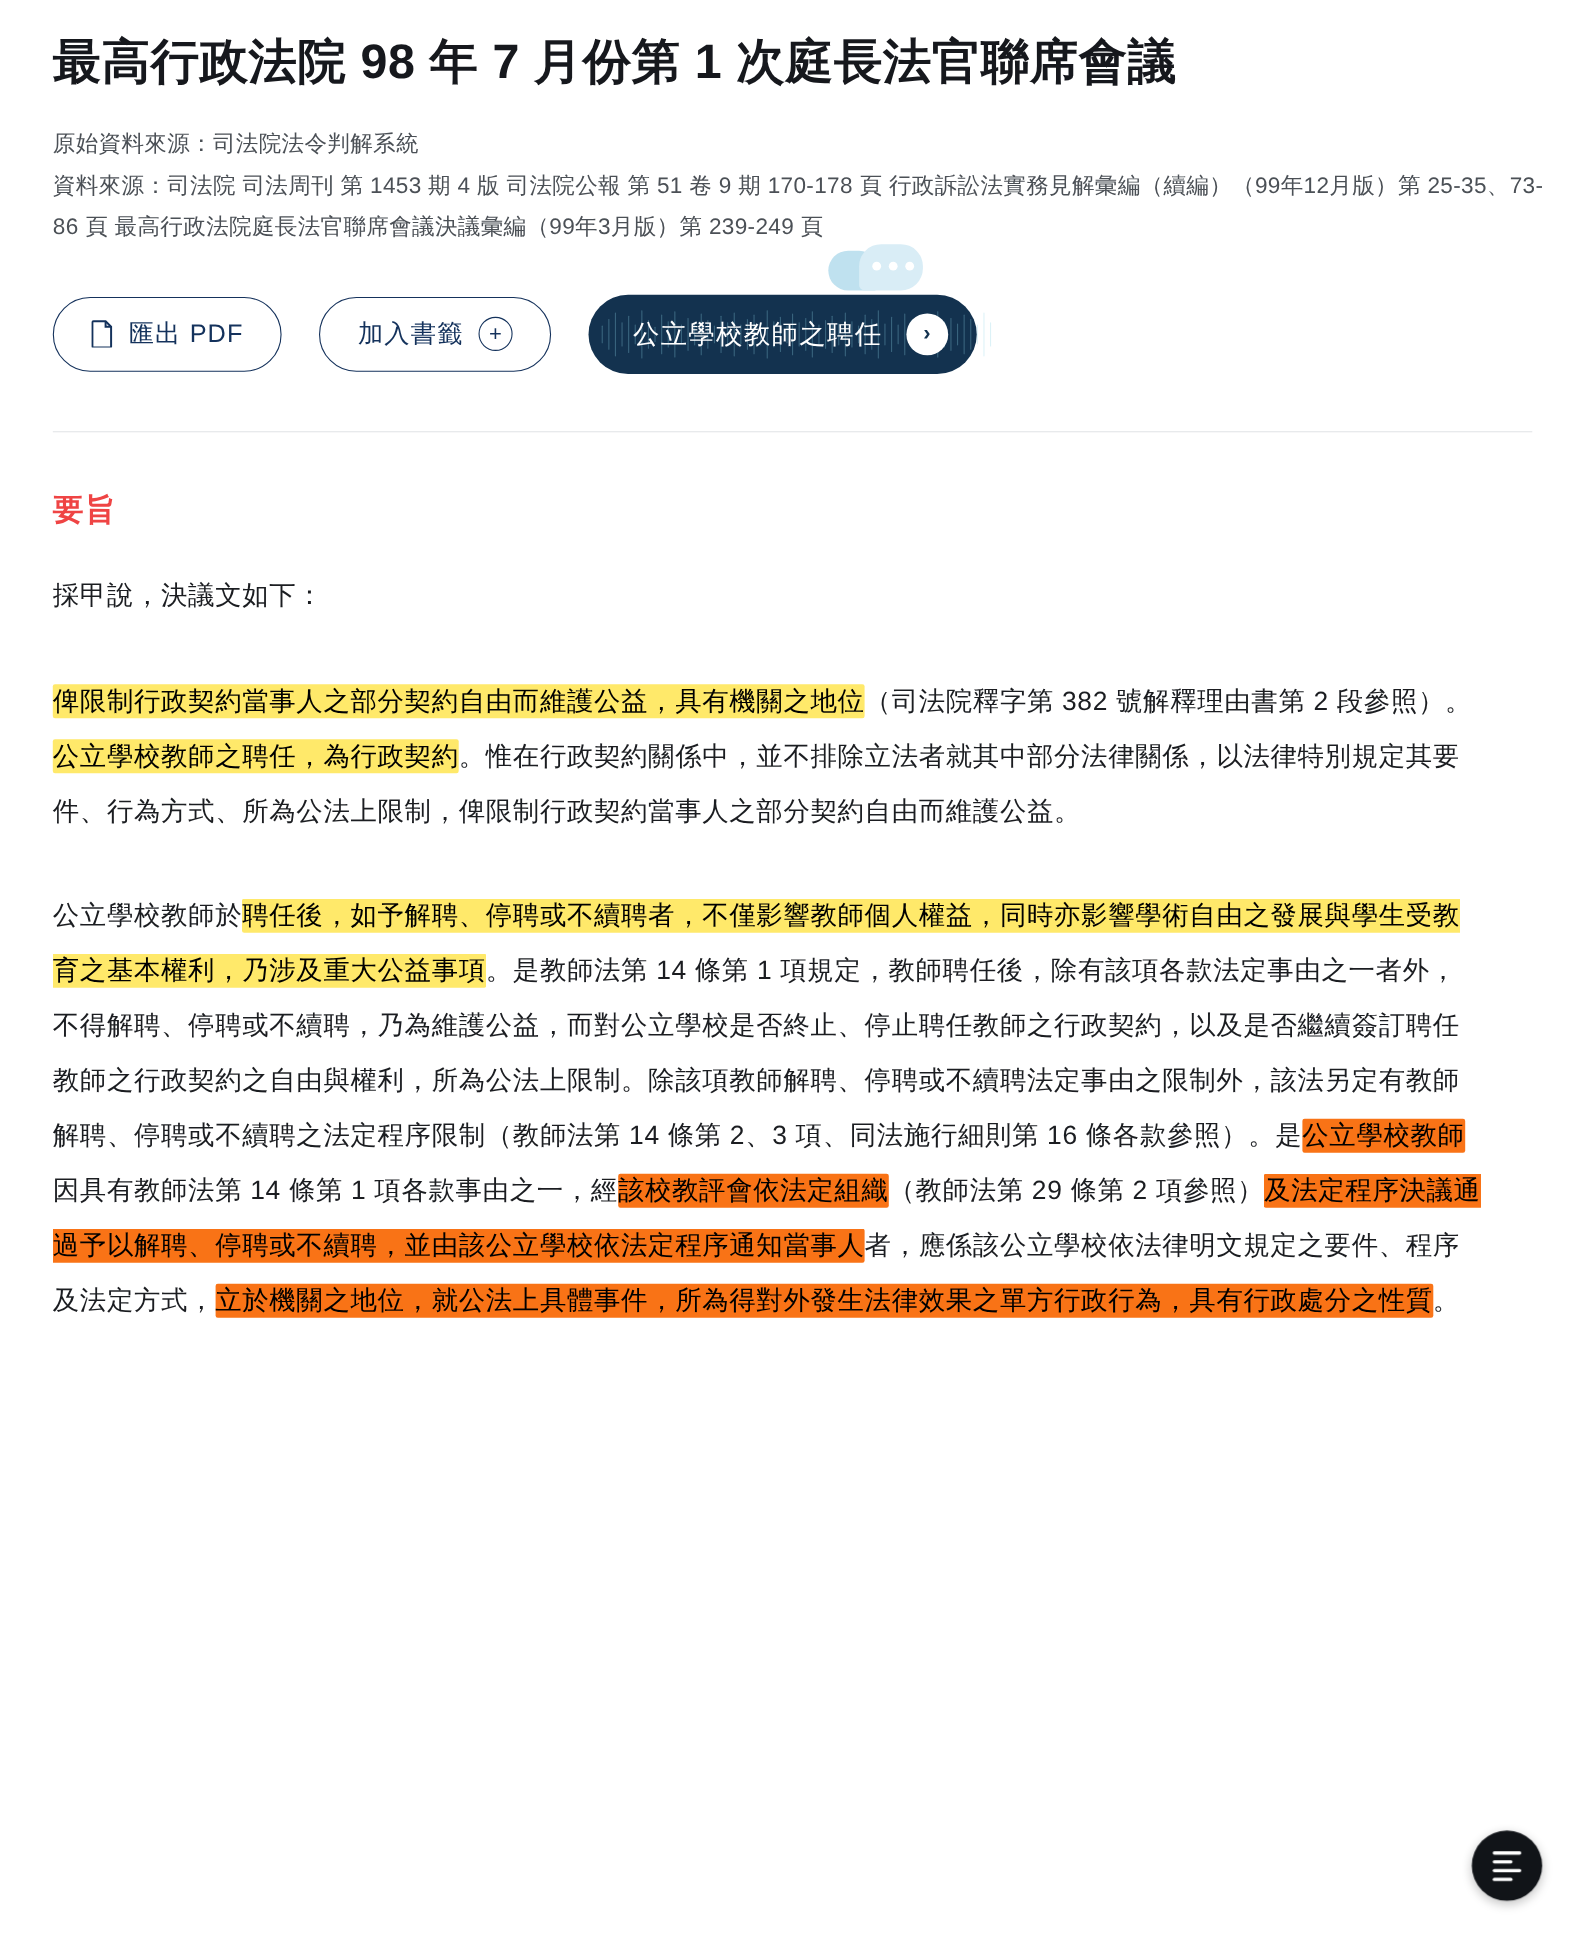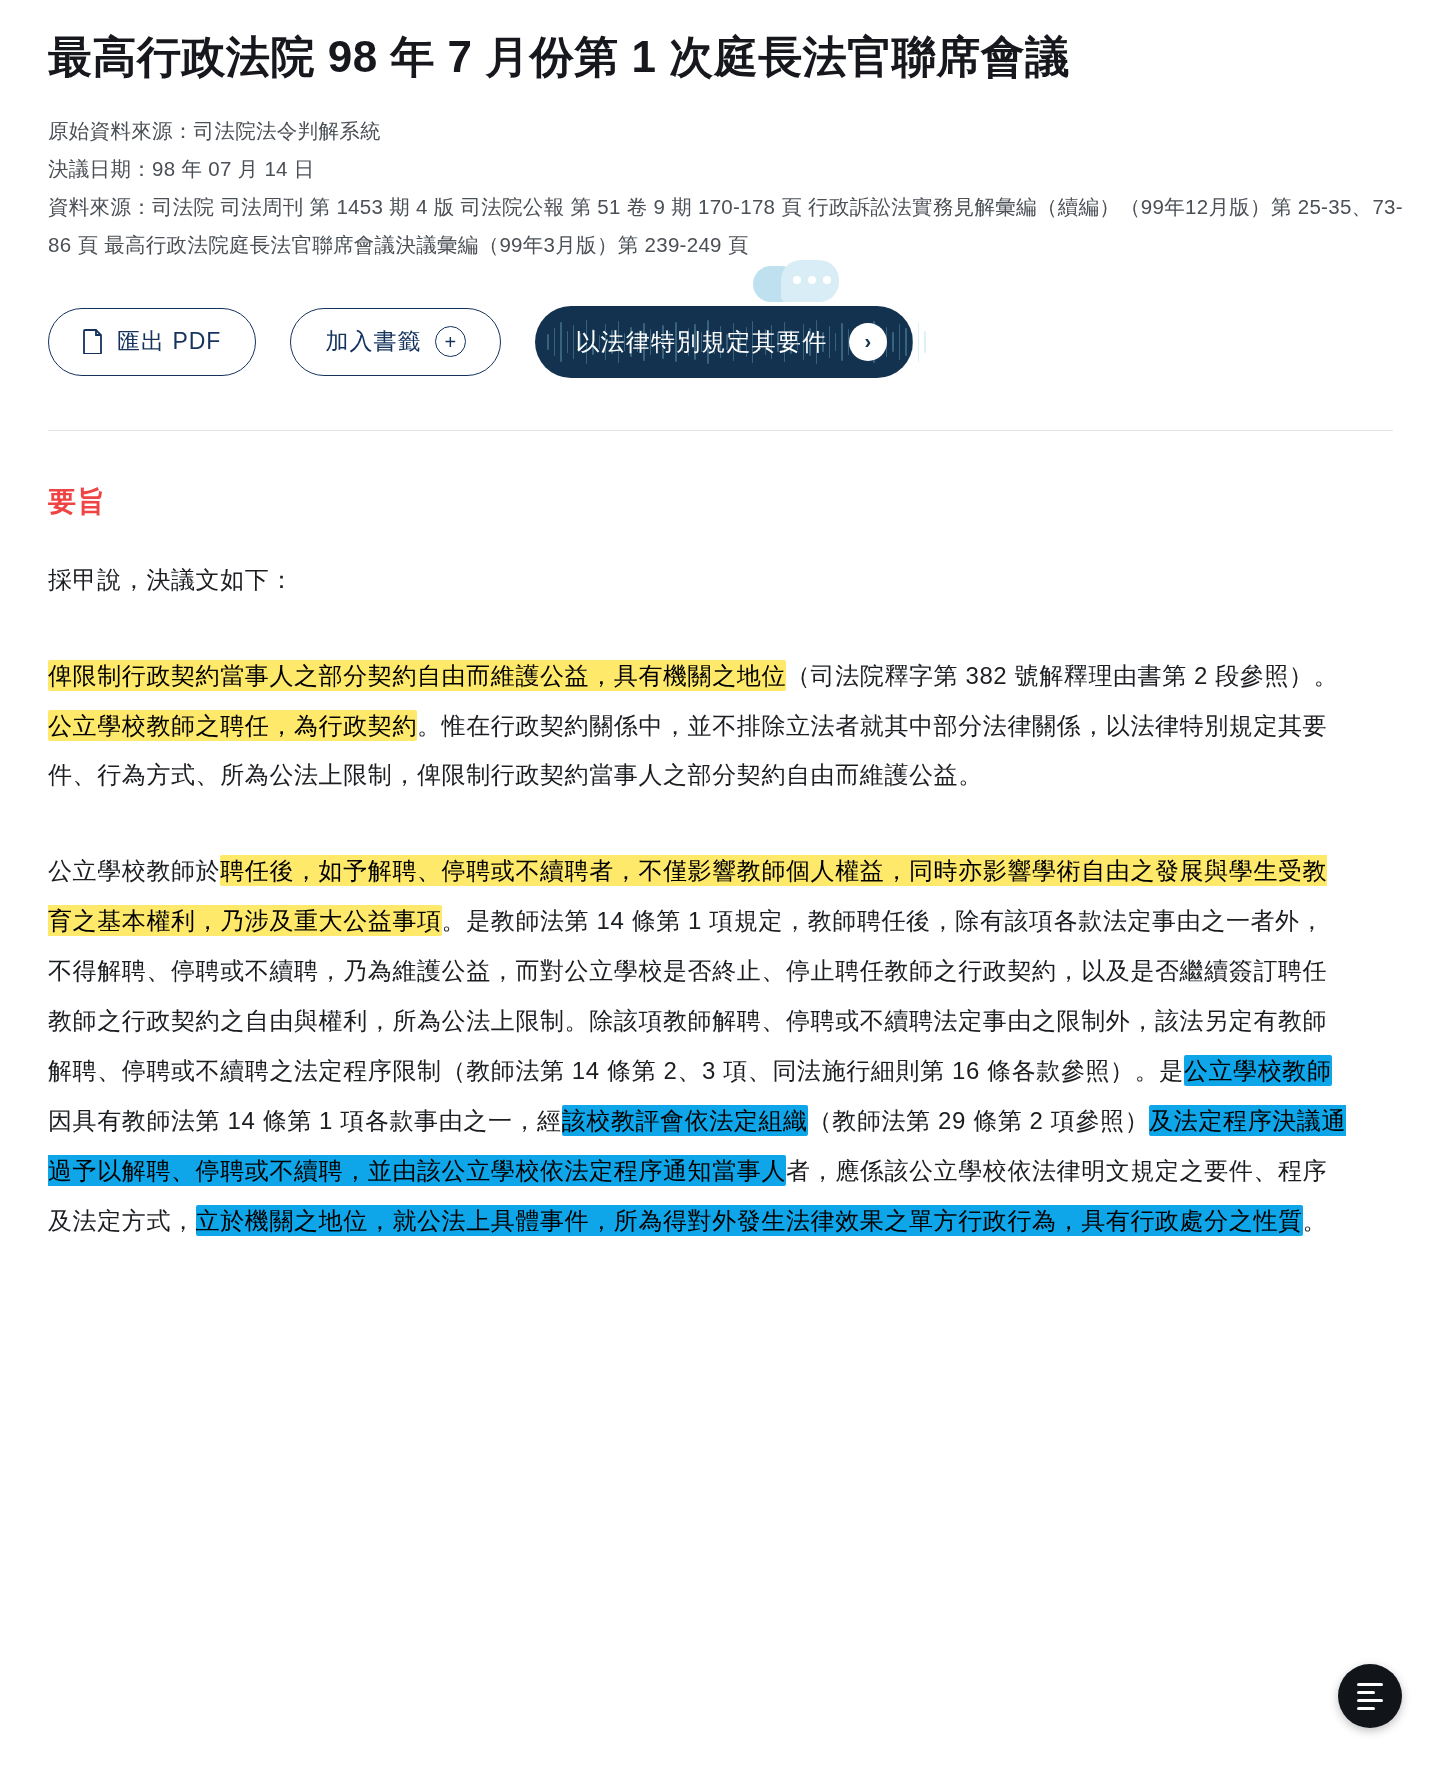--- a/index.html
+++ b/index.html
@@ -191,21 +191,21 @@
     max-width: 1300px;
   }
   .body-text p { margin: 0 0 46px 0; }
   .body-text p:last-child { margin-bottom: 0; }
   mark.hl-yellow {
     background: #ffe96a;
     padding: 2px 0;
     border-radius: 2px;
   }
   mark.hl-green {
-    background: #0ea5e9;
+    background: #f97316;
     padding: 2px 0;
     border-radius: 2px;
   }
   .fab {
     position: fixed;
     right: 48px;
     bottom: 42px;
     width: 64px;
     height: 64px;
     border-radius: 50%;
@@ -225,21 +225,20 @@
 </style>
 </head>
 <body>
 
 <div class="page">
 
   <h1 class="doc-title">最高行政法院 98 年 7 月份第 1 次庭長法官聯席會議</h1>
 
   <div class="meta-block">
     <div class="meta-line">原始資料來源：司法院法令判解系統</div>
-    <div class="meta-line">決議日期：98 年 07 月 14 日</div>
     <div class="meta-line meta-source-long">資料來源：司法院 司法周刊 第 1453 期 4 版 司法院公報 第 51 卷 9 期 170-178 頁 行政訴訟法實務見解彙編（續編）（99年12月版）第 25-35、73-86 頁 最高行政法院庭長法官聯席會議決議彙編（99年3月版）第 239-249 頁</div>
   </div>
 
   <div class="btn-row">
 
     <div class="pill">
       <span class="icon-doc">
         <svg width="20" height="25" viewBox="0 0 20 25">
           <path d="M2 1 h11 l5 5 v18 a1 1 0 0 1 -1 1 H2 a1 1 0 0 1 -1 -1 V2 a1 1 0 0 1 1 -1 z" fill="none" stroke="#14325c" stroke-width="1.8"></path>
           <path d="M13 1 v5 h5" fill="none" stroke="#14325c" stroke-width="1.8"></path>
@@ -320,21 +319,21 @@
       </span>
       <span class="bubble">
         <span class="b1"></span>
         <span class="b2"></span>
         <span class="dots">
             <i></i>
             <i></i>
             <i></i>
           </span>
       </span>
-      <span class="cta-label">以法律特別規定其要件</span>
+      <span class="cta-label">公立學校教師之聘任</span>
       <span class="cta-arrow">
         <span>›</span>
       </span>
     </div>
 
   </div>
 
   <div class="divider"></div>
 
   <h2 class="section-heading">要旨</h2>

